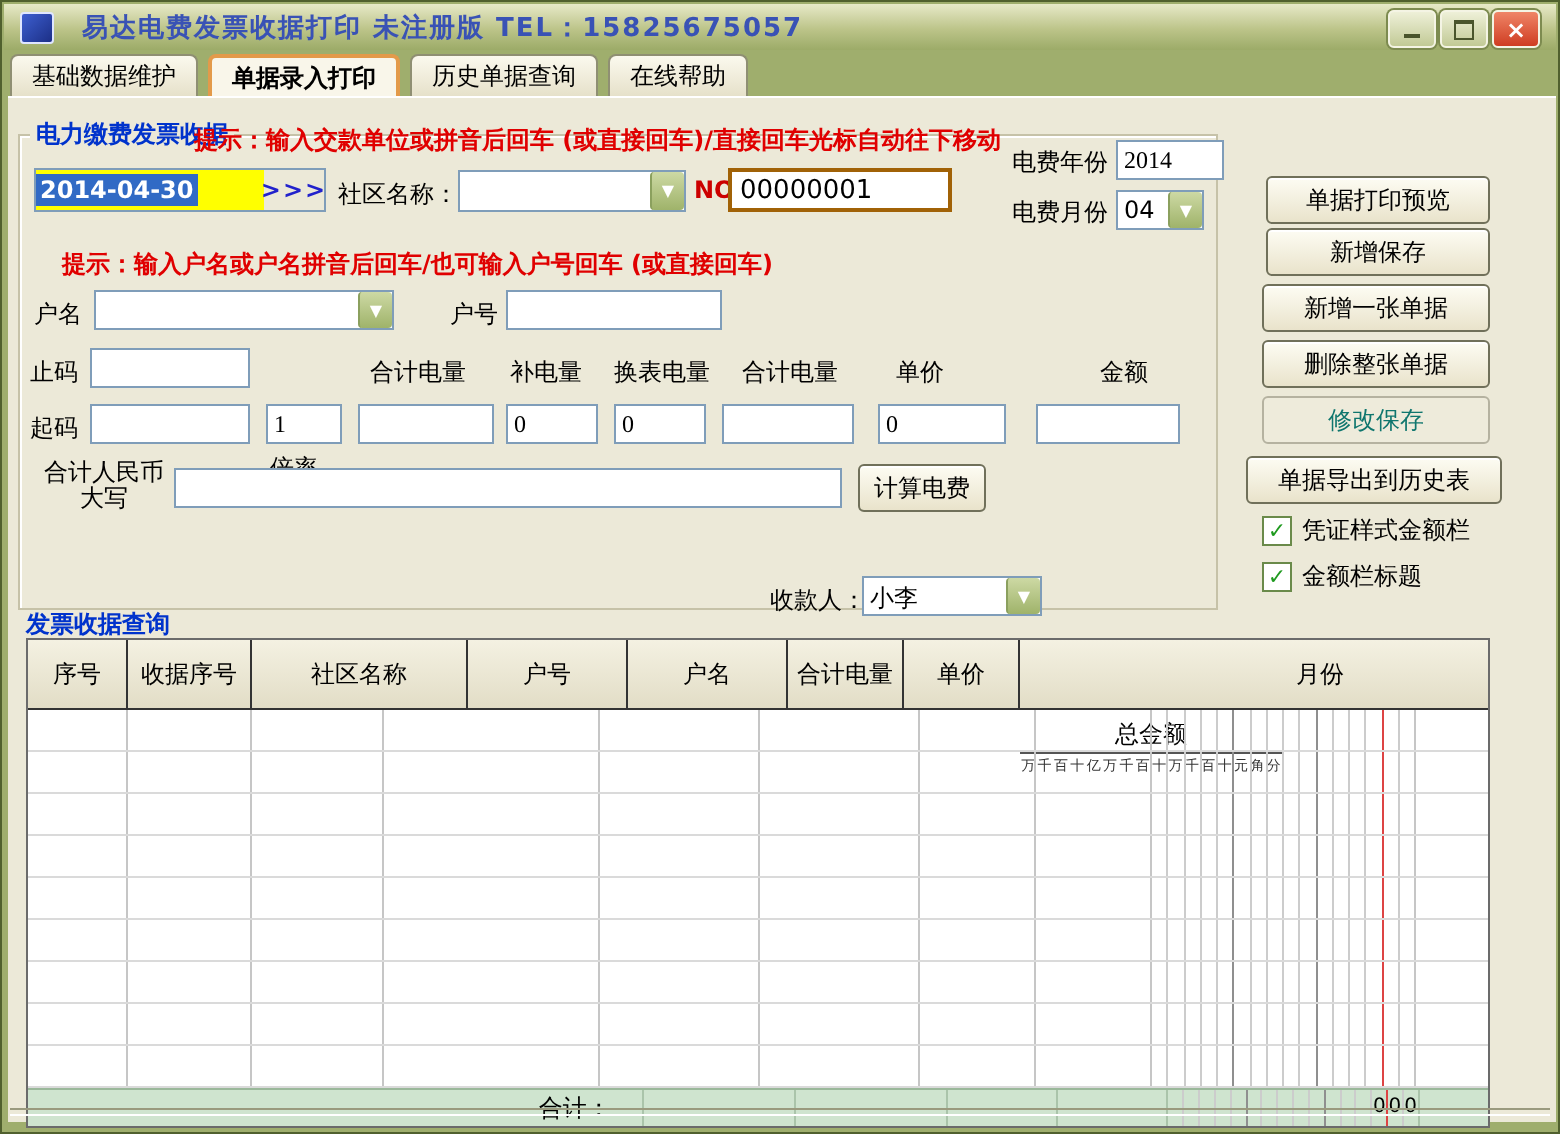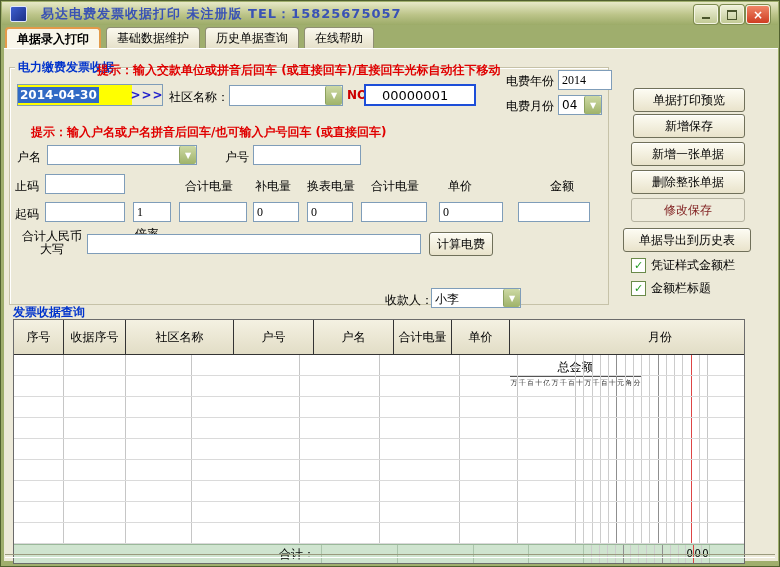--- a/index.html
+++ b/index.html
@@ -28,24 +28,24 @@
   .lbl{color:#000;}
   
   .tinput{background:#fff;border:1px solid #7f9db9;box-sizing:border-box;font-family:Liberation Serif, serif;font-size:12px;padding:1px 3px;}
   .combo{background:#fff;border:1px solid #7f9db9;box-sizing:border-box;display:flex;align-items:stretch;}
   .combo .val{flex:1;padding:2px 3px;overflow:hidden;white-space:nowrap;}
   .combo-arrow{width:16px;background:linear-gradient(#cdd9a4,#9fb36a);border-left:1px solid #8ba05e;border-radius:2px;display:flex;align-items:center;justify-content:center;color:#fff;font-size:8px;}
   .datebox{border:1px solid #7f9db9;background:#ece9d8;display:flex;box-sizing:border-box;}
   .datebox .sel{background:#ffff00;flex:1;display:flex;align-items:center;}
   .datebox .sel span{background:#316ac5;color:#fff;padding:1px 2px;font-weight:bold;}
   .more{width:30px;display:flex;align-items:center;justify-content:center;color:#2222cc;font-weight:bold;letter-spacing:1px;}
-  .noinput{border:2px solid #1d4ed8;background:#fff;box-sizing:border-box;font-size:13px;padding:1px 16px;font-family:"DejaVu Sans",sans-serif;}
+  .noinput{border:2px solid #a16207;background:#fff;box-sizing:border-box;font-size:13px;padding:1px 4px;font-family:"DejaVu Sans",sans-serif;}
   
   .btn{background:linear-gradient(#fdfcf3,#e9e3cb);border:1px solid #70705a;border-radius:3px;display:flex;align-items:center;justify-content:center;font-size:12px;box-shadow:0 1px 0 #fff inset;cursor:default;}
-  .btn.disabled{color:#7f1d1d;border-color:#b5b2a0;background:#eeebdb;box-shadow:none;}
+  .btn.disabled{color:#0f766e;border-color:#b5b2a0;background:#eeebdb;box-shadow:none;}
   
   .cbrow{display:flex;align-items:center;gap:5px;}
   .cbx{width:13px;height:13px;background:#fff;border:1px solid #6a8a4a;display:flex;align-items:center;justify-content:center;color:#1f9a1f;font-weight:bold;font-size:11px;line-height:1;}
   
   .tbl{position:absolute;left:12px;top:318px;width:732px;border:1px solid #6b6b6b;background:#fff;box-sizing:border-box;}
   .thead{display:flex;height:34px;background:linear-gradient(#f4f1e2,#e2ddc6);border-bottom:1px solid #333;}
   .th{border-right:1px solid #333;box-sizing:border-box;display:flex;align-items:center;justify-content:center;font-size:12px;}
   .th.amt{flex-direction:column;justify-content:flex-start;padding:0;margin-top:39px;}
   .amt-label{height:19px;display:flex;align-items:center;}
   .digits{height:14px;display:flex;width:100%;border-top:1px solid #555;box-sizing:border-box;}
@@ -76,22 +76,22 @@
       <div class="tb-btn">
           <div class="glyph-max"></div>
         </div>
       <div class="tb-btn tb-close">
           <div class="glyph-close">×</div>
         </div>
     </div>
   </div>
 
   <div class="tabbar">
+    <div class="tab">基础数据维护</div>
     <div class="tab active">单据录入打印</div>
-    <div class="tab">基础数据维护</div>
     <div class="tab">历史单据查询</div>
     <div class="tab">在线帮助</div>
   </div>
 
   <div class="page"></div>
 
   <div class="abs groupbox" style="left:8px;top:66px;width:598px;height:236px;"></div>
   <div class="abs blue-label" style="left:14px;top:58px;background:#ece9d8;padding:0 3px;">电力缴费发票收据</div>
   <div class="abs hint" style="left:96px;top:61px;">提示：输入交款单位或拼音后回车 (或直接回车)/直接回车光标自动往下移动</div>
 
@@ -466,21 +466,21 @@
             <i class="dcol"></i>
             <i class="dcol"></i>
             <i class="dcol red"></i>
             <i class="dcol"></i>
             <i class="dcol last"></i>
           </div>
           <div class="td" style="width: 36px; border-right: none;"></div>
         </div>
       </div>
     <div class="totalrow">
-      <div class="td" style="width:324px;justify-content:flex-end;padding-right:6px;box-sizing:border-box;">合计：</div>
+      <div class="td" style="width:324px;justify-content:flex-end;padding-right:16px;box-sizing:border-box;">合计：</div>
       <div class="td" style="width:80px;"></div>
       <div class="td" style="width:80px;"></div>
       <div class="td" style="width:58px;"></div>
       <div class="td" style="width:58px;"></div>
       <div class="td amt" style="width:132px;" id="totamt">
           <i class="dcol"></i>
           <i class="dcol"></i>
           <i class="dcol"></i>
           <i class="dcol"></i>
           <i class="dcol g"></i>

